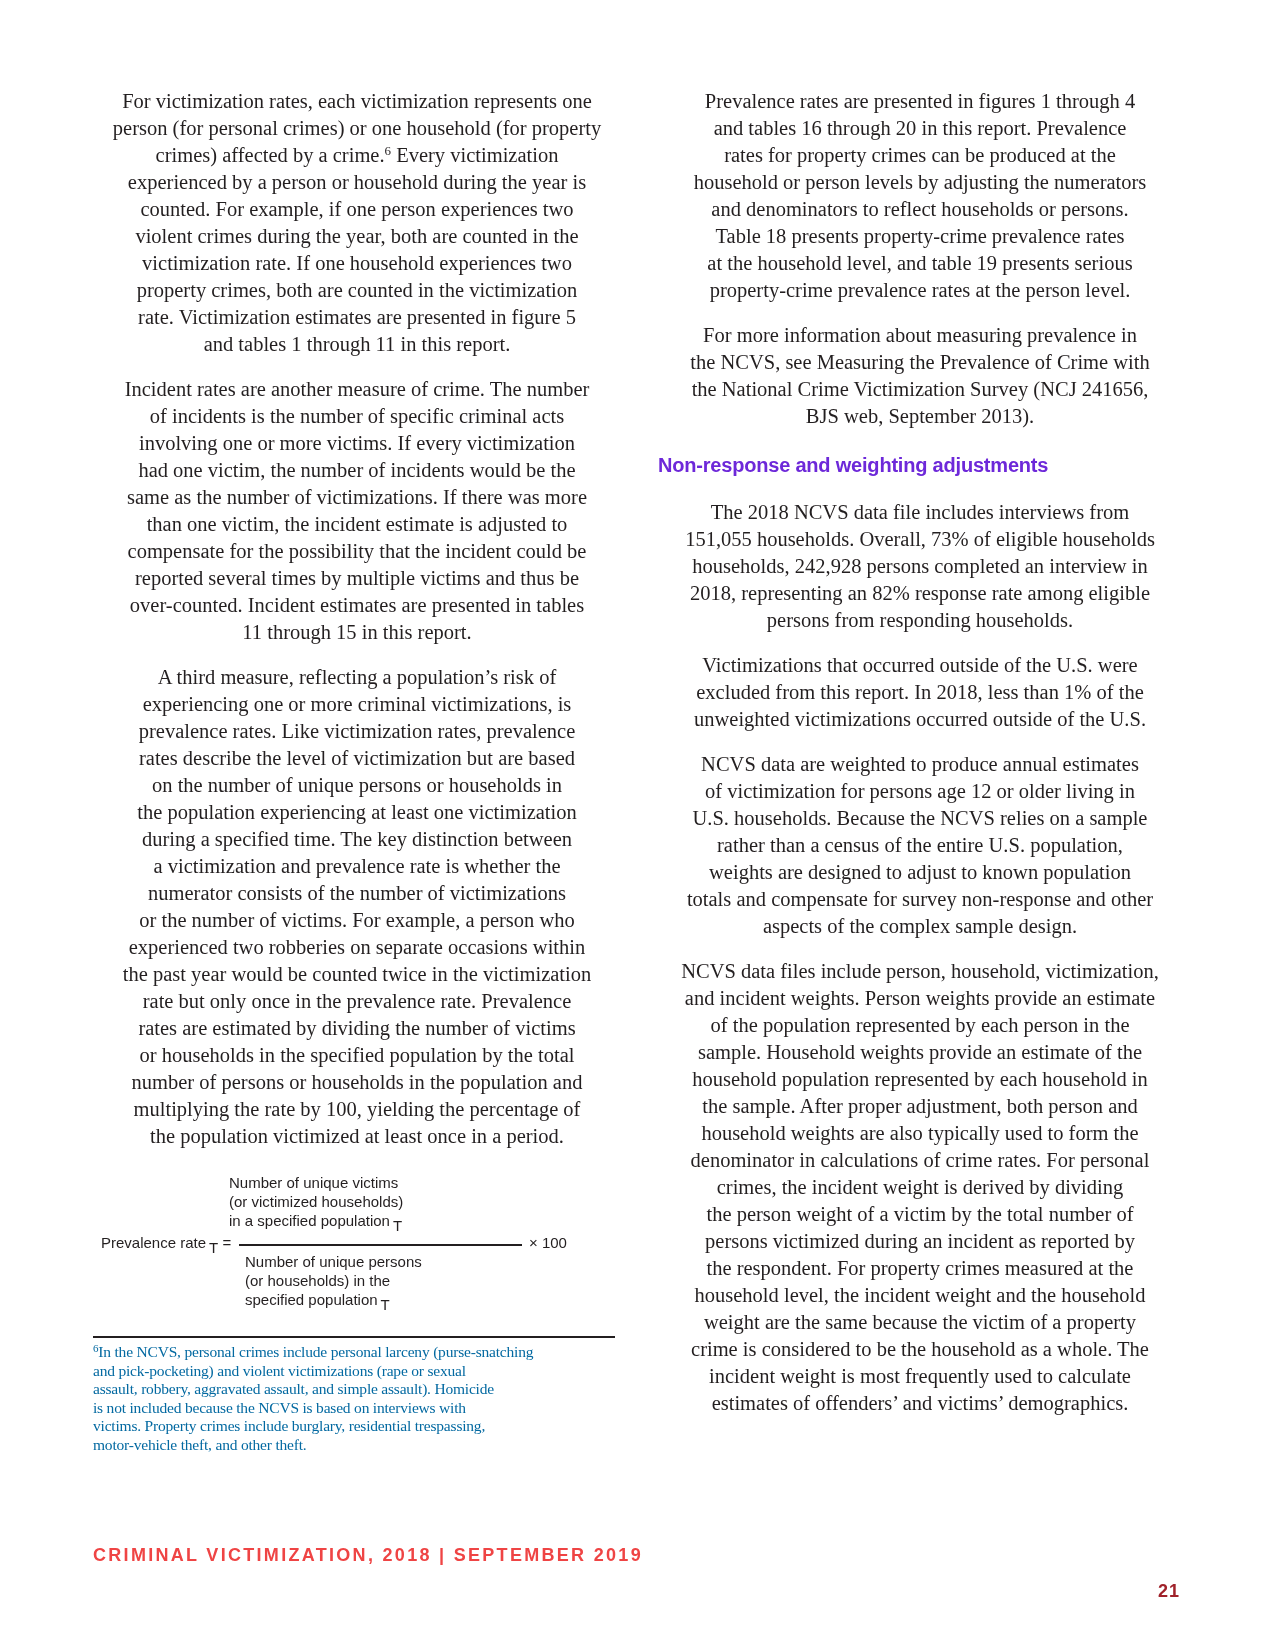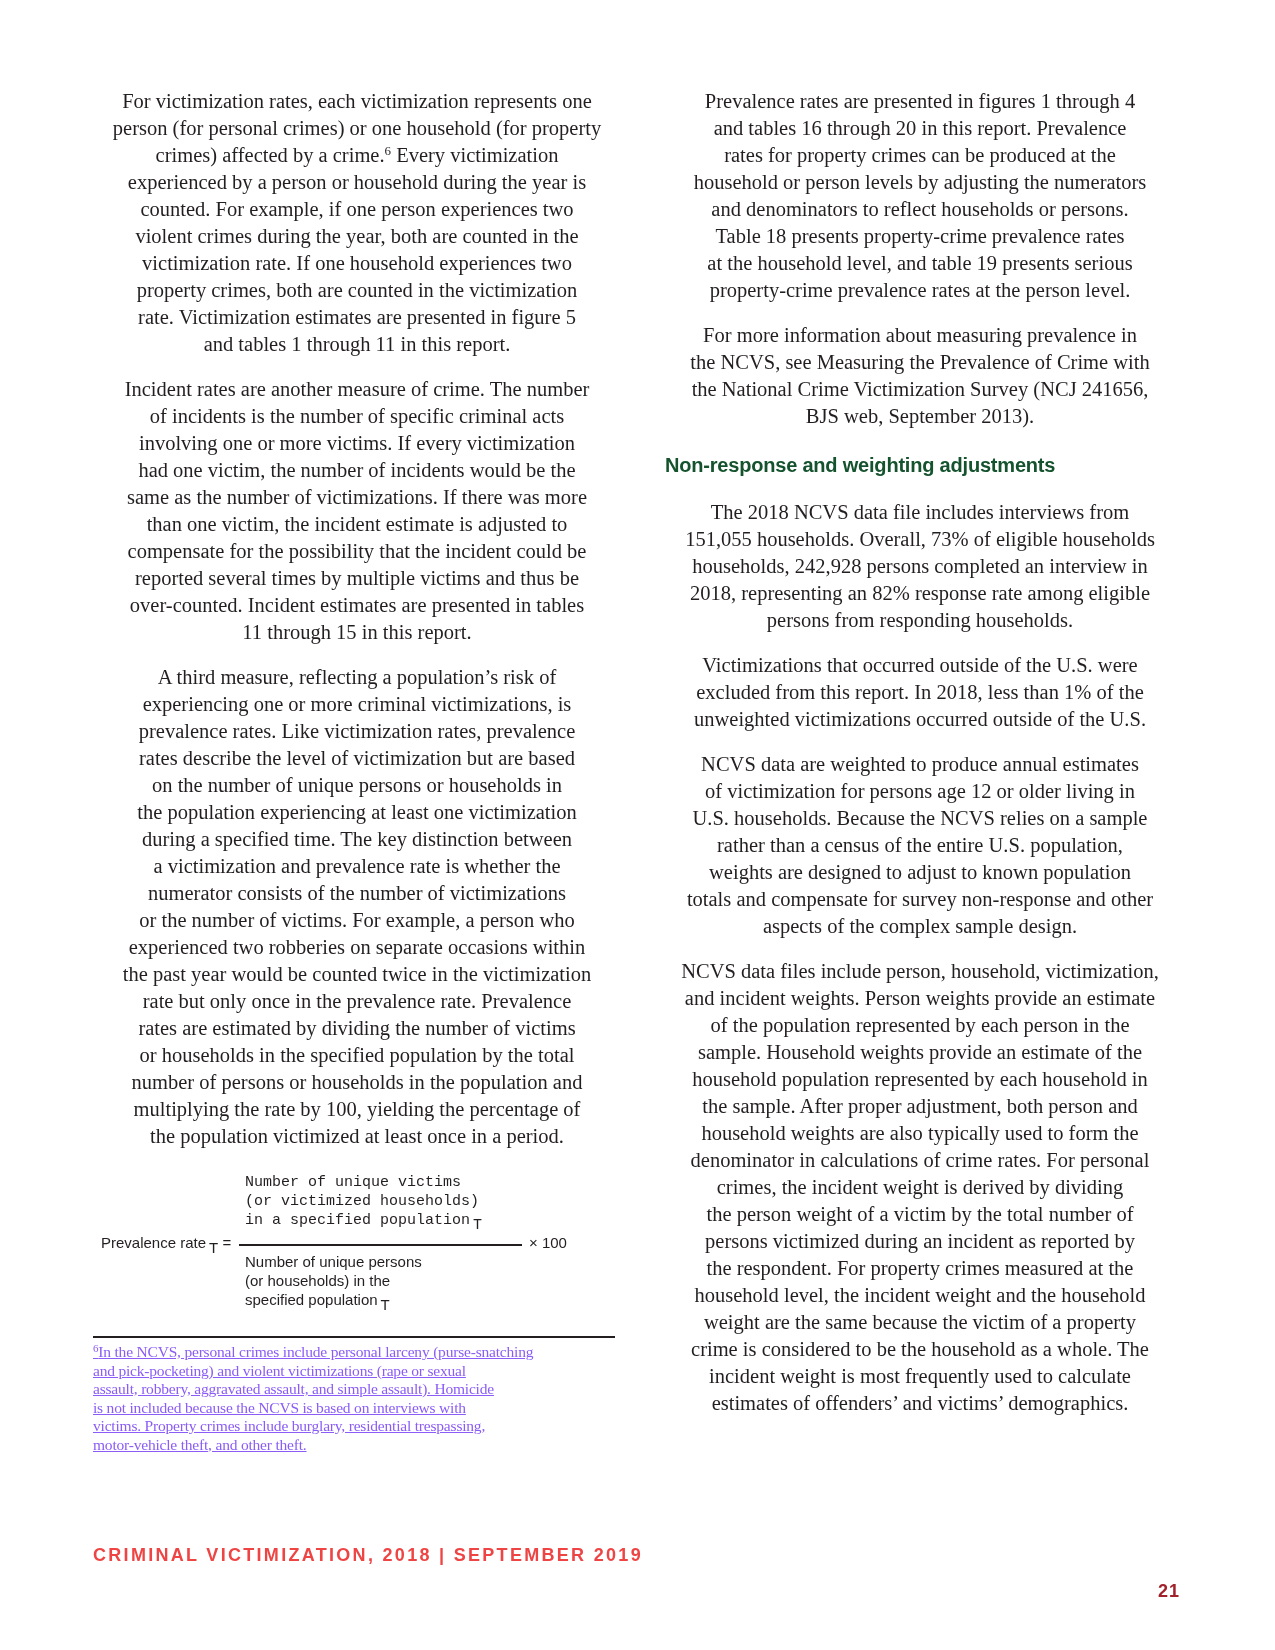--- a/index.html
+++ b/index.html
@@ -16,43 +16,43 @@
       color: #231f20;
       white-space: nowrap;
     }
     .para { margin: 0 0 18px 0; text-align: center; }
     sup.fn { font-size: 13px; vertical-align: 7px; line-height: 0; }
     .italic { }
     .heading {
       font-family: "Liberation Sans", "DejaVu Sans", sans-serif;
       font-weight: bold;
       font-size: 20px;
-      color: #14532d;
+      color: #6d28d9;
       line-height: 27px;
-      margin: 22px 0 20px 15px;
+      margin: 22px 0 20px 8px;
       letter-spacing: -0.2px;
     }
     .formula {
       position: absolute;
       left: 93px; top: 1168px; width: 528px; height: 150px;
       font-family: "Liberation Sans", "DejaVu Sans", sans-serif;
       font-size: 15px; color: #231f20;
     }
     .formula .lhs { position: absolute; left: 8px; top: 66px; white-space: nowrap; }
-    .formula .num { position: absolute; left: 152px; top: 5px; line-height: 19px; font-family: Liberation Mono, monospace; }
+    .formula .num { position: absolute; left: 136px; top: 5px; line-height: 19px; }
     .formula .den { position: absolute; left: 152px; top: 84px; line-height: 19px; }
     .formula .bar { position: absolute; left: 146px; top: 76px; width: 283px; height: 1.5px; background: #231f20; }
     .formula .times { position: absolute; left: 436px; top: 66px; white-space: nowrap; }
     .formula sub.t { font-size: 15px; vertical-align: -5px; margin-left: 3px; }
     .fn-rule { position: absolute; left: 93px; top: 1336px; width: 522px; height: 1.5px; background: #231f20; }
     .footnote { position: absolute; left: 93px; top: 1343px; width: 528px; }
     .footnote .fl {
       font-family: "Liberation Serif", "DejaVu Serif", serif;
       font-size: 15.5px; line-height: 18.5px; height: 18.5px;
-      color: #8b5cf6; white-space: nowrap; letter-spacing: -0.2px; text-decoration: underline;
+      color: #0369a1; white-space: nowrap; letter-spacing: -0.2px;
     }
     .footnote sup { font-size: 11px; vertical-align: 5px; line-height: 0; }
     .footer-left {
       position: absolute; left: 93px; top: 1545px;
       font-family: "Liberation Sans", "DejaVu Sans", sans-serif;
       font-weight: bold; font-size: 18px; letter-spacing: 2.3px;
       color: #ef4444; white-space: nowrap;
     }
     .footer-right {
       position: absolute; right: 95px; top: 1545px;

